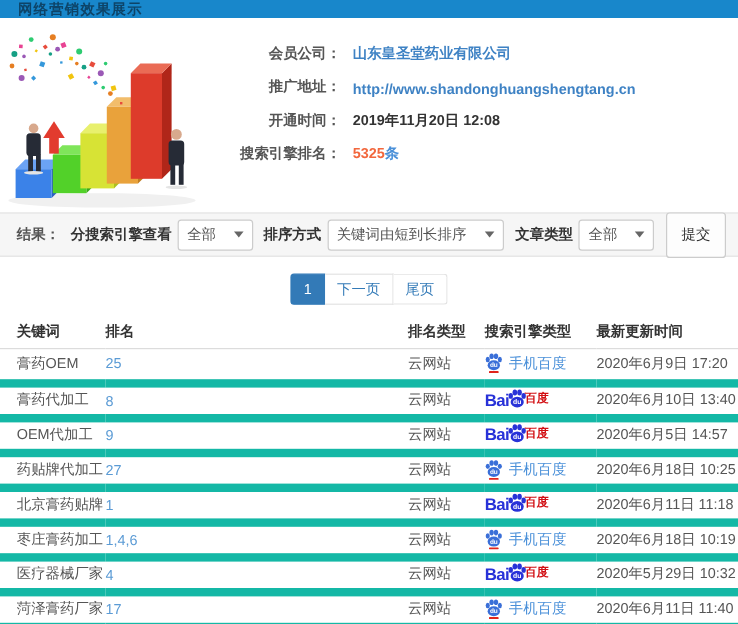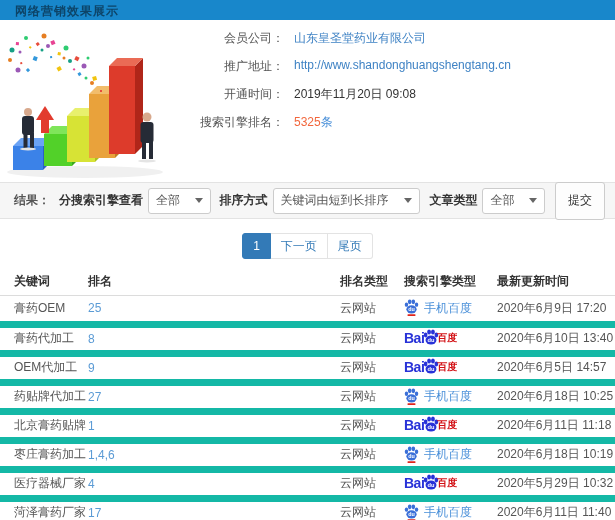--- a/index.html
+++ b/index.html
@@ -1,28 +1,28 @@
 <!DOCTYPE html>
 <html><head>
 <meta charset="utf-8">
 <style>
   * { box-sizing: border-box; margin: 0; padding: 0; }
   html,body { width: 615px; height: 520px; overflow: hidden; background:#fff;
     font-family: "Liberation Sans", "DejaVu Sans", sans-serif; }
 
   
-  .banner { height: 20px; background:#1887cb; display:flex; align-items:flex-end;
+  .banner { height: 15px; background:#1887cb; display:flex; align-items:flex-start;
     padding-left:15px; }
   .banner .title { font-size:12px; font-weight:bold; color:#0d4468; letter-spacing:1px; }
 
   
   .profile { display:flex; height:162px; padding-top:8px; }
   .illustration { width:192px; height:152px; position:relative; flex:none; }
   .fields { flex:1; padding-top:2px; }
-  .field-row { display:flex; align-items:flex-start; height:28px; font-size:12px; }
+  .field-row { display:flex; align-items:flex-end; height:28px; font-size:12px;font-weight:bold; }
   .field-label { width:92px; text-align:right; color:#555; flex:none; }
   .field-value { margin-left:10px; color:#333; }
   .field-value.link { color:#3e82c4; text-decoration:none; cursor:pointer; }
   .field-value .num { color:#f2673d; }
   .field-value .suffix { color:#4a90d9; }
 
   
   .filterbar { height:37px; background:#f6f6f6; border-top:1px solid #e3e3e3;
     border-bottom:1px solid #e3e3e3; display:flex; align-items:center;
     padding:0 10px 0 14px; font-size:12px; white-space:nowrap; }
@@ -162,21 +162,21 @@
       <div class="field-row">
         <span class="field-label">会员公司：</span>
         <span class="field-value link">山东皇圣堂药业有限公司</span>
       </div>
       <div class="field-row">
         <span class="field-label">推广地址：</span>
         <span class="field-value link">http://www.shandonghuangshengtang.cn</span>
       </div>
       <div class="field-row">
         <span class="field-label">开通时间：</span>
-        <span class="field-value">2019年11月20日 09:08</span>
+        <span class="field-value">2019年11月20日 12:08</span>
       </div>
       <div class="field-row">
         <span class="field-label">搜索引擎排名：</span>
         <span class="field-value"><span class="num">5325</span><span class="suffix">条</span></span>
       </div>
     </div>
 </div>
 
 <div class="filterbar">
   <span class="result-label">结果：</span>

